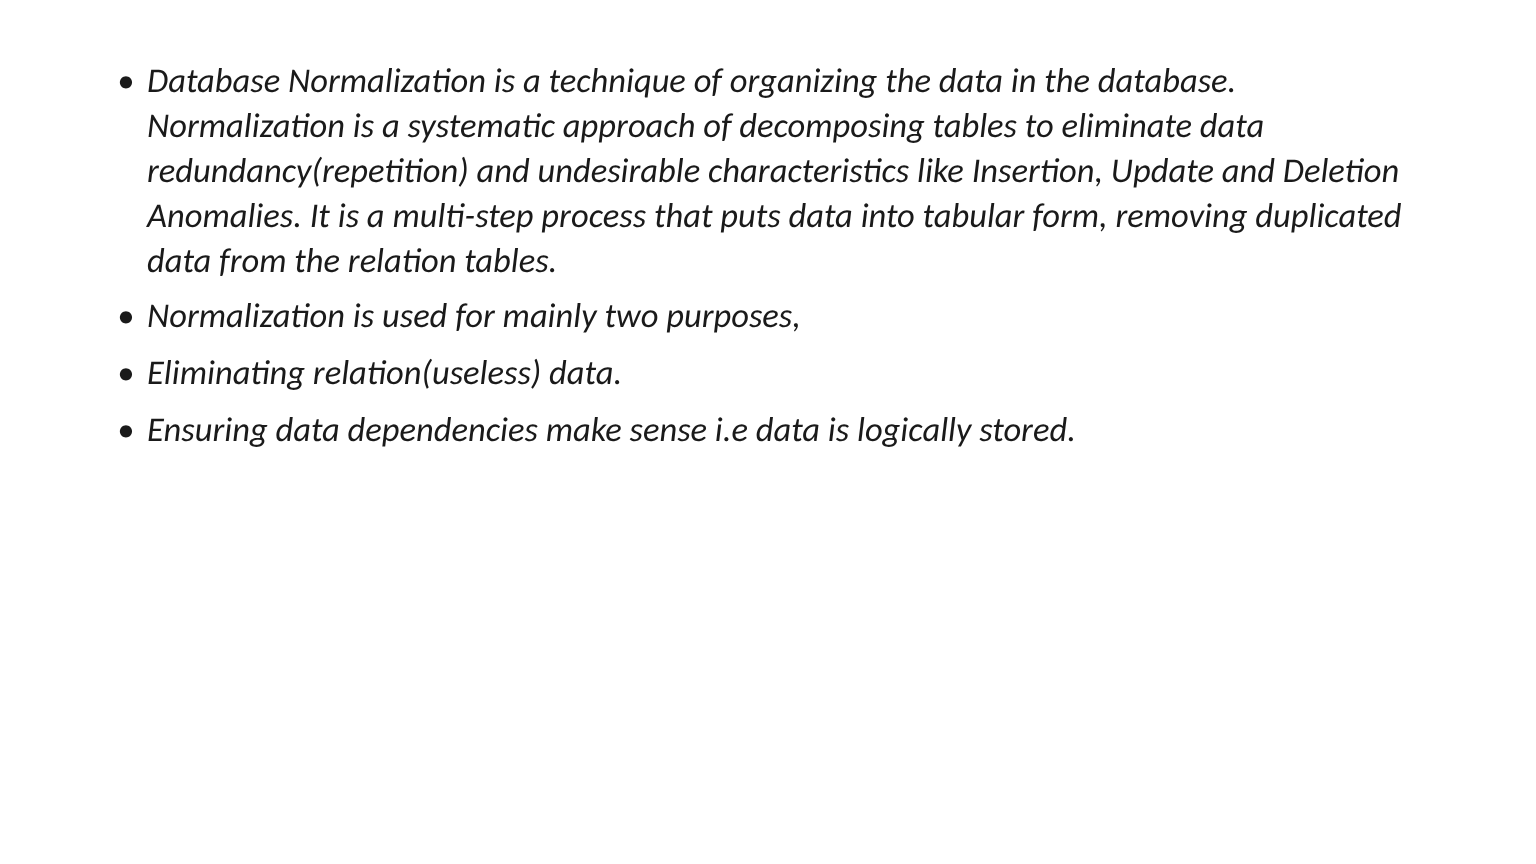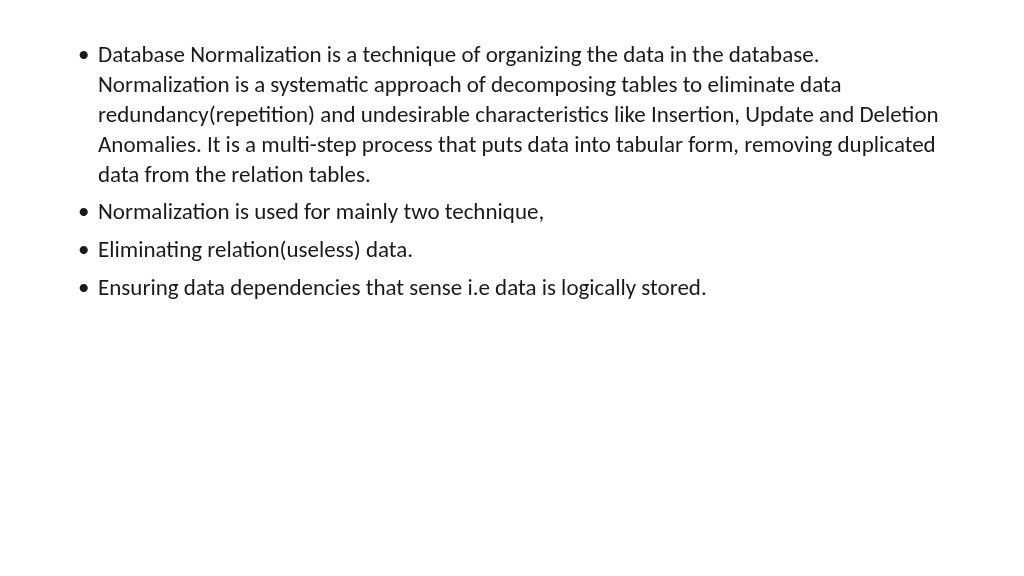--- a/index.html
+++ b/index.html
@@ -18,30 +18,31 @@
     ul {
       list-style: none;
     }
     li {
       position: relative;
       padding-left: 28px;
       font-size: 23px;
       line-height: 1.3;
       margin-bottom: 8px;
       color: #1a1a1a;
+      font-style: italic;
     }
     li::before {
       content: '•';
       position: absolute;
       left: 8px;
       top: 0;
       font-size: 23px;
     }
   </style>
 </head>
 <body>
 
 <ul>
   <li>Database Normalization is a technique of organizing the data in the database. Normalization is a systematic approach of decomposing tables to eliminate data redundancy(repetition) and undesirable characteristics like Insertion, Update and Deletion Anomalies. It is a multi-step process that puts data into tabular form, removing duplicated data from the relation tables.</li>
-  <li>Normalization is used for mainly two technique,</li>
+  <li>Normalization is used for mainly two purposes,</li>
   <li>Eliminating relation(useless) data.</li>
-  <li>Ensuring data dependencies that sense i.e data is logically stored.</li>
+  <li>Ensuring data dependencies make sense i.e data is logically stored.</li>
 </ul>
 
 </body></html>

